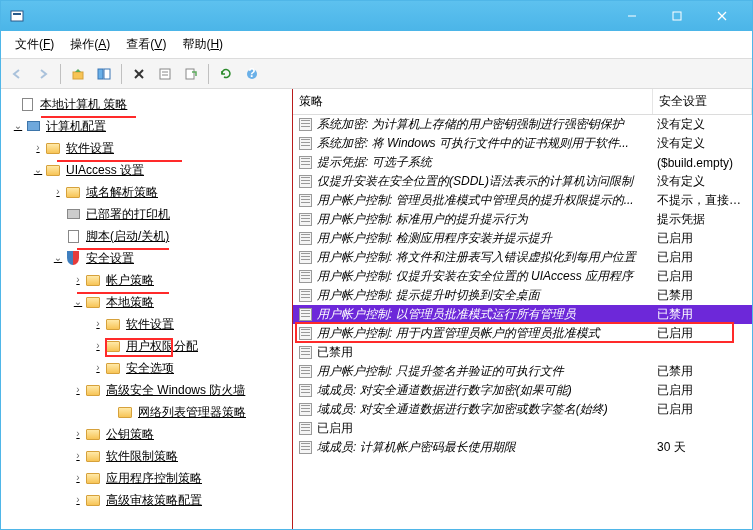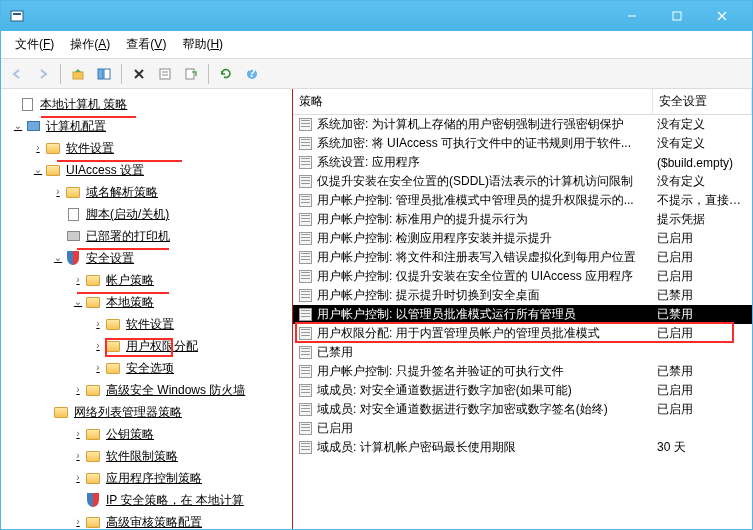--- a/index.html
+++ b/index.html
@@ -28,25 +28,25 @@
 .ti-printer { background: #ccc; border: 1px solid #888; width: 13px; height: 10px; }
 .tree-label { padding: 0 2px; }
 .redbox1 { position: absolute; border: 2px solid #ff2a2a; pointer-events: none; }
 .list-panel { flex: 1; overflow: auto; position: relative; }
 .list-header { display: flex; background: #fff; border-bottom: 1px solid #dcdcdc; position: sticky; top: 0; }
 .col-h { padding: 4px 6px; border-right: 1px solid #e5e5e5; text-align: left; cursor: pointer; }
 .col-h.policy { width: 360px; }
 .col-h.setting { flex: 1; }
 .list-body { }
 .row { display: flex; align-items: center; padding: 1px 0; cursor: pointer; }
-.row.selected { background: #000000; color: #fff; }
+.row.selected { background: #6d28d9; color: #fff; }
 .row-icon { width: 16px; height: 16px; margin: 0 4px; display: inline-flex; align-items: center; justify-content: center; }
 .ri-pol { background: #f5f5f5; border: 1px solid #999; width: 13px; height: 13px; position: relative; }
 .ri-pol::after { content: ""; position: absolute; left: 1px; top: 1px; width: 9px; height: 9px; background: repeating-linear-gradient(#999 0, #999 1px, #f5f5f5 1px, #f5f5f5 3px); }
-.cell-policy { width: 340px; overflow: hidden; text-overflow: ellipsis; white-space: nowrap; padding-right: 6px; }
+.cell-policy { width: 340px; overflow: hidden; text-overflow: ellipsis; white-space: nowrap; padding-right: 6px; font-style: italic; }
 .cell-setting { flex: 1; overflow: hidden; text-overflow: ellipsis; white-space: nowrap; }
 .sel-redbox { position: absolute; border: 2px solid #ff2a2a; pointer-events: none; }
 .tree-wrap { position: relative; }
 ::-webkit-scrollbar { width: 16px; height: 16px; }
 ::-webkit-scrollbar-track { background: #f0f0f0; }
 ::-webkit-scrollbar-thumb { background: #c0c0c0; border: 1px solid #a0a0a0; }
 ::-webkit-scrollbar-button { background: #e8e8e8; border: 1px solid #a0a0a0; height: 16px; width: 16px; }
 </style>
 </head>
 <body>
@@ -178,30 +178,30 @@
     <div class="tree-node" style="padding-left:50px">
         <span class="tw">›</span>
         <span class="tree-icon">
           <span class="ti-folder"></span>
         </span>
         <span class="tree-label">域名解析策略</span>
       </div>
     <div class="tree-node" style="padding-left:50px">
         <span class="tw"></span>
         <span class="tree-icon">
-          <span class="ti-doc"></span>
-        </span>
-        <span class="tree-label">脚本(启动/关机)</span>
+          <span class="ti-printer"></span>
+        </span>
+        <span class="tree-label">已部署的打印机</span>
       </div>
     <div class="tree-node" style="padding-left:50px">
         <span class="tw"></span>
         <span class="tree-icon">
-          <span class="ti-printer"></span>
-        </span>
-        <span class="tree-label">已部署的打印机</span>
+          <span class="ti-doc"></span>
+        </span>
+        <span class="tree-label">脚本(启动/关机)</span>
       </div>
     <div class="tree-node" style="padding-left:50px">
         <span class="tw">⌄</span>
         <span class="tree-icon">
           <span class="ti-shield"></span>
         </span>
         <span class="tree-label">安全设置</span>
       </div>
     <div class="tree-node" style="padding-left:70px">
         <span class="tw">›</span>
@@ -238,21 +238,21 @@
         </span>
         <span class="tree-label">安全选项</span>
       </div>
     <div class="tree-node" style="padding-left:70px">
         <span class="tw">›</span>
         <span class="tree-icon">
           <span class="ti-folder"></span>
         </span>
         <span class="tree-label">高级安全 Windows 防火墙</span>
       </div>
-    <div class="tree-node" style="padding-left:38px">
+    <div class="tree-node" style="padding-left:102px">
         <span class="tw"></span>
         <span class="tree-icon">
           <span class="ti-folder"></span>
         </span>
         <span class="tree-label">网络列表管理器策略</span>
       </div>
     <div class="tree-node" style="padding-left:70px">
         <span class="tw">›</span>
         <span class="tree-icon">
           <span class="ti-folder"></span>
@@ -265,27 +265,20 @@
           <span class="ti-folder"></span>
         </span>
         <span class="tree-label">软件限制策略</span>
       </div>
     <div class="tree-node" style="padding-left:70px">
         <span class="tw">›</span>
         <span class="tree-icon">
           <span class="ti-folder"></span>
         </span>
         <span class="tree-label">应用程序控制策略</span>
-      </div>
-    <div class="tree-node" style="padding-left:70px">
-        <span class="tw"></span>
-        <span class="tree-icon">
-          <span class="ti-shield"></span>
-        </span>
-        <span class="tree-label">IP 安全策略，在 本地计算</span>
       </div>
     <div class="tree-node" style="padding-left:70px">
         <span class="tw">›</span>
         <span class="tree-icon">
           <span class="ti-folder"></span>
         </span>
         <span class="tree-label">高级审核策略配置</span>
       </div>
 
     <div class="redbox1" style="left:40px; top:27px; width:95px; height:2px; border-width:0 0 2px 0"></div>
@@ -305,28 +298,28 @@
           <span class="row-icon">
             <span class="ri-pol"></span>
           </span>
           <span class="cell-policy">系统加密: 为计算机上存储的用户密钥强制进行强密钥保护</span>
           <span class="cell-setting">没有定义</span>
         </div>
         <div class="row">
           <span class="row-icon">
             <span class="ri-pol"></span>
           </span>
-          <span class="cell-policy">系统加密: 将 UIAccess 可执行文件中的证书规则用于软件...</span>
+          <span class="cell-policy">系统加密: 将 Windows 可执行文件中的证书规则用于软件...</span>
           <span class="cell-setting">没有定义</span>
         </div>
         <div class="row">
           <span class="row-icon">
             <span class="ri-pol"></span>
           </span>
-          <span class="cell-policy">系统设置: 应用程序</span>
+          <span class="cell-policy">提示凭据: 可选子系统</span>
           <span class="cell-setting">($build.empty)</span>
         </div>
         <div class="row">
           <span class="row-icon">
             <span class="ri-pol"></span>
           </span>
           <span class="cell-policy">仅提升安装在安全位置的(SDDL)语法表示的计算机访问限制</span>
           <span class="cell-setting">没有定义</span>
         </div>
         <div class="row">
@@ -375,21 +368,21 @@
           <span class="row-icon">
             <span class="ri-pol"></span>
           </span>
           <span class="cell-policy">用户帐户控制: 以管理员批准模式运行所有管理员</span>
           <span class="cell-setting">已禁用</span>
         </div>
         <div class="row">
           <span class="row-icon">
             <span class="ri-pol"></span>
           </span>
-          <span class="cell-policy">用户权限分配: 用于内置管理员帐户的管理员批准模式</span>
+          <span class="cell-policy">用户帐户控制: 用于内置管理员帐户的管理员批准模式</span>
           <span class="cell-setting">已启用</span>
         </div>
         <div class="row">
           <span class="row-icon">
             <span class="ri-pol"></span>
           </span>
           <span class="cell-setting">已禁用</span>
         </div>
         <div class="row">
           <span class="row-icon">

